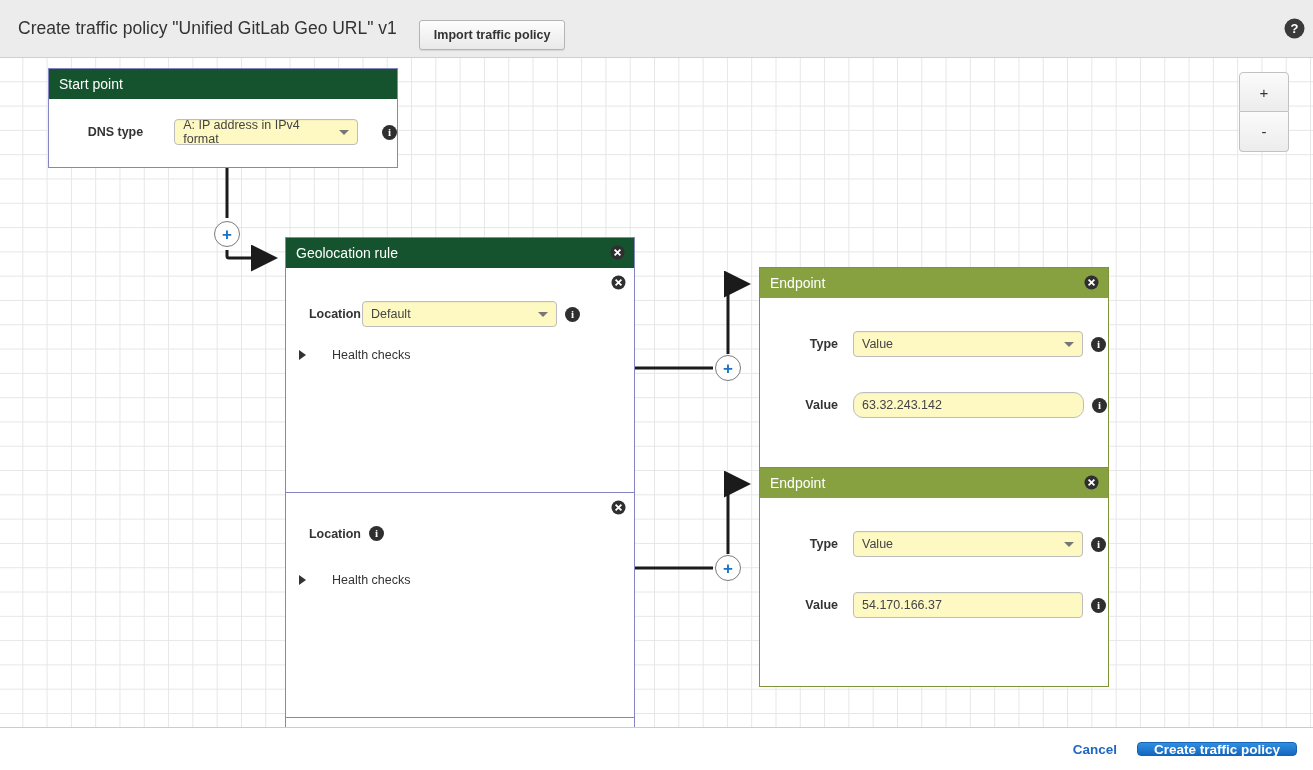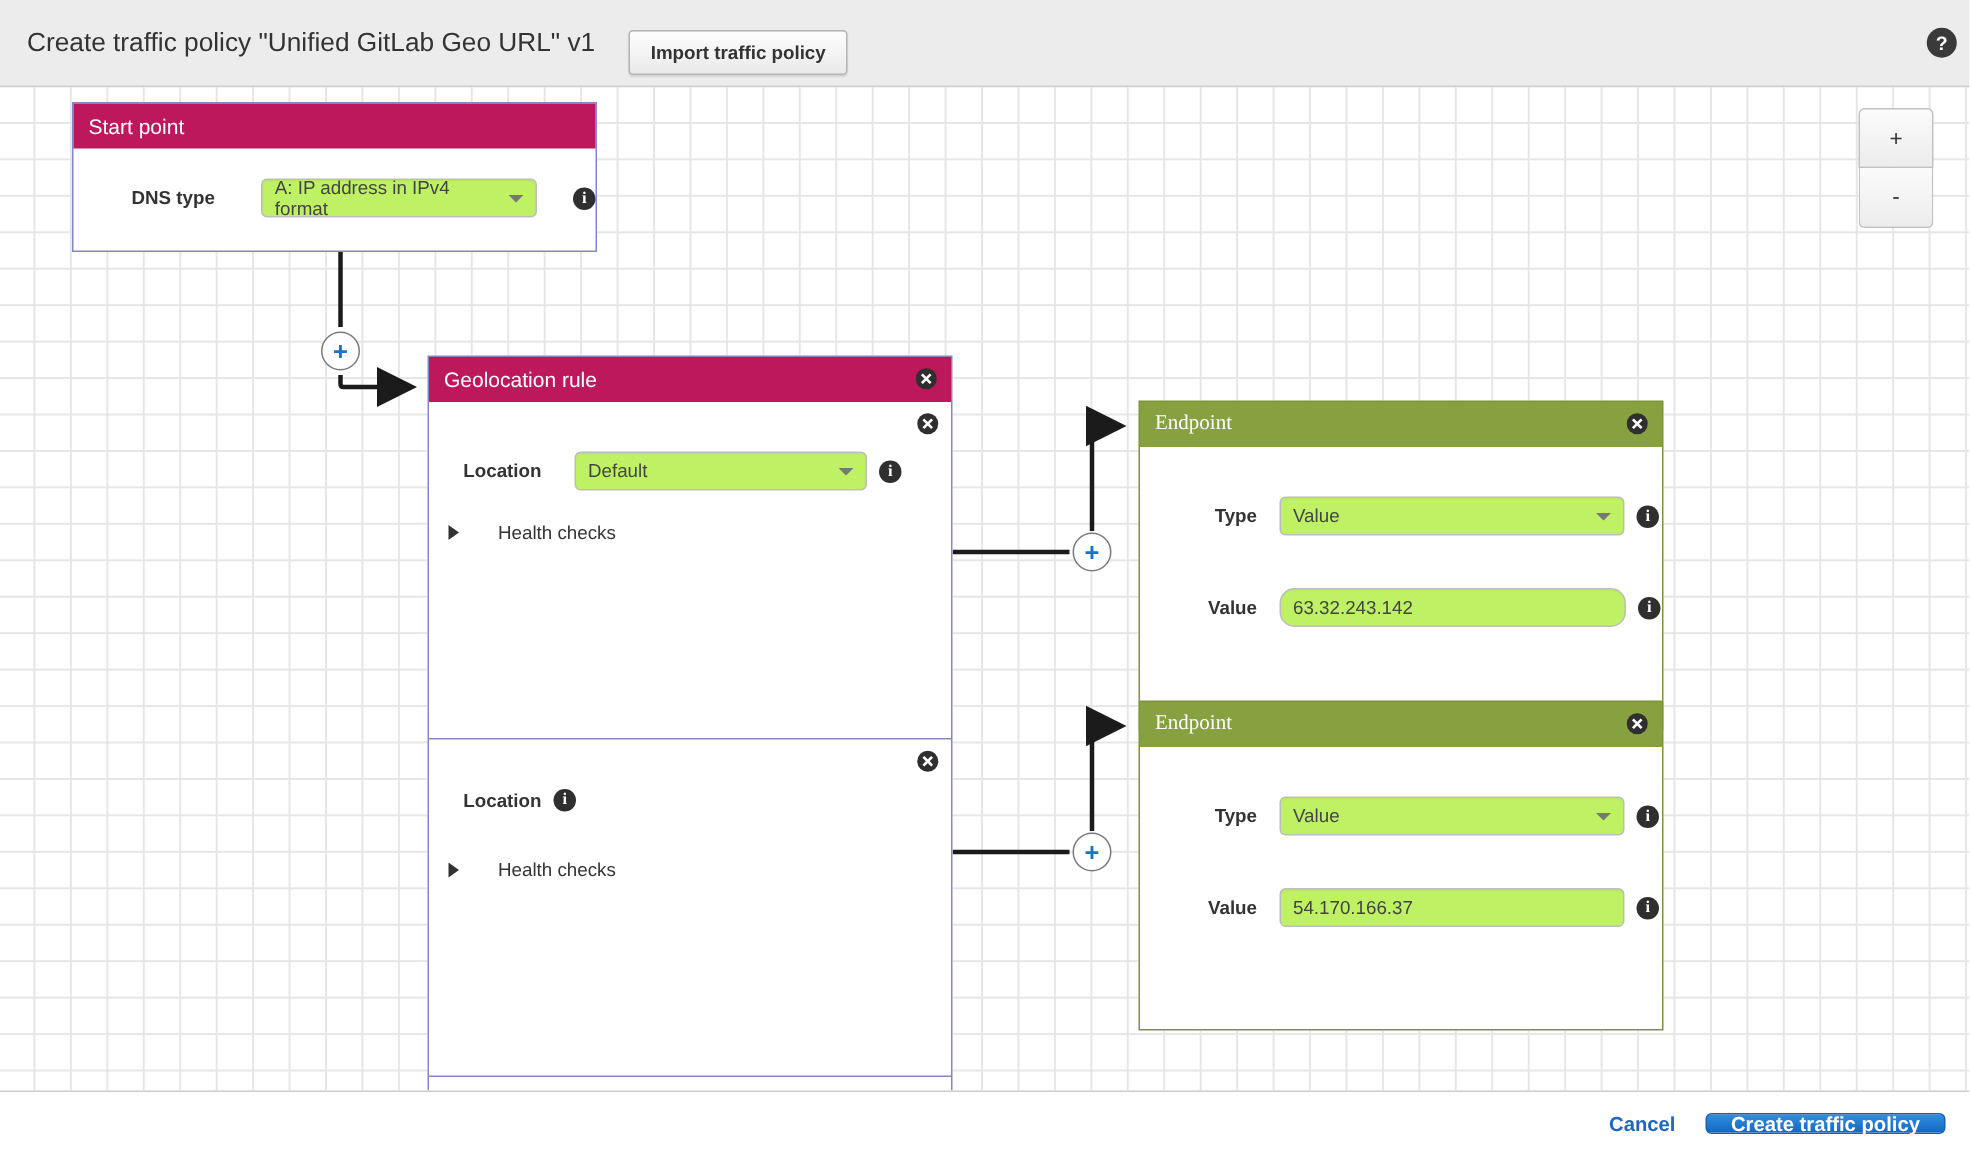--- a/index.html
+++ b/index.html
@@ -42,37 +42,37 @@
     background-size: 24.3px 24.3px;
     background-position: -2px -1px;
     overflow: hidden;
   }
   .edges { position: absolute; left: 0; top: 0; width: 1313px; height: 669px; }
 
   
   .node { position: absolute; background: #fff; border: 1px solid #8585c4; }
   .node.green { border-color: #7d9439; }
   .node-head {
-    height: 30px; background: #be185d; color: #fff;
+    height: 30px; background: #14532d; color: #fff;
     font-size: 14px; display: flex; align-items: center;
     padding-left: 10px; position: relative;
   }
-  .node.green .node-head { background: #87a140; font-family: Liberation Serif, serif; }
+  .node.green .node-head { background: #87a140; }
   .node-body { position: relative; }
 
   .field-row {
     display: flex; align-items: center; position: relative;
   }
   .field-label {
     font-size: 12.5px; font-weight: bold; color: #333;
     text-align: right; white-space: nowrap;
   }
   .ctl {
     height: 26px; border: 1px solid #bdbdbd; border-radius: 4px;
-    background: #bef264; font-size: 12.5px; color: #444;
+    background: #fef9c3; font-size: 12.5px; color: #444;
     display: flex; align-items: center; padding: 0 8px;
     position: relative; box-shadow: inset 0 1px 1px rgba(0,0,0,.04);
   }
   .ctl.select { padding-right: 24px; cursor: pointer; }
   .caret {
     position: absolute; right: 8px; top: 50%; margin-top: -2px;
     width: 0; height: 0; border-left: 5px solid transparent;
     border-right: 5px solid transparent; border-top: 5px solid #777;
   }
   .ctl.text { cursor: text; }
@@ -213,21 +213,21 @@
 
       <div class="node-body" style="height:224px;">
         <span class="close-x" style="right:8px; top:7px;">
           <svg width="15" height="15" viewBox="0 0 15 15">
             <circle cx="7.5" cy="7.5" r="7" fill="#2f2f2f"></circle>
             <path d="M4.6,4.6 L10.4,10.4 M10.4,4.6 L4.6,10.4" stroke="#fff" stroke-width="1.8"></path>
           </svg>
         </span>
         <div class="field-row" style="position:absolute; left:0; top:33px; width:100%;">
           <div class="field-label" style="width:75px;">Location</div>
-          <div class="ctl select" style="width:195px; margin-left:22px;">
+          <div class="ctl select" style="width:195px; margin-left:1px;">
             <span>Default</span>
             <span class="caret"></span>
           </div>
           <span class="icon-circle info" style="margin-left:8px;">i</span>
         </div>
         <div class="health" style="position:absolute; left:13px; top:80px;">
           <span class="tri"></span>
           <span>Health checks</span>
         </div>
       </div>

